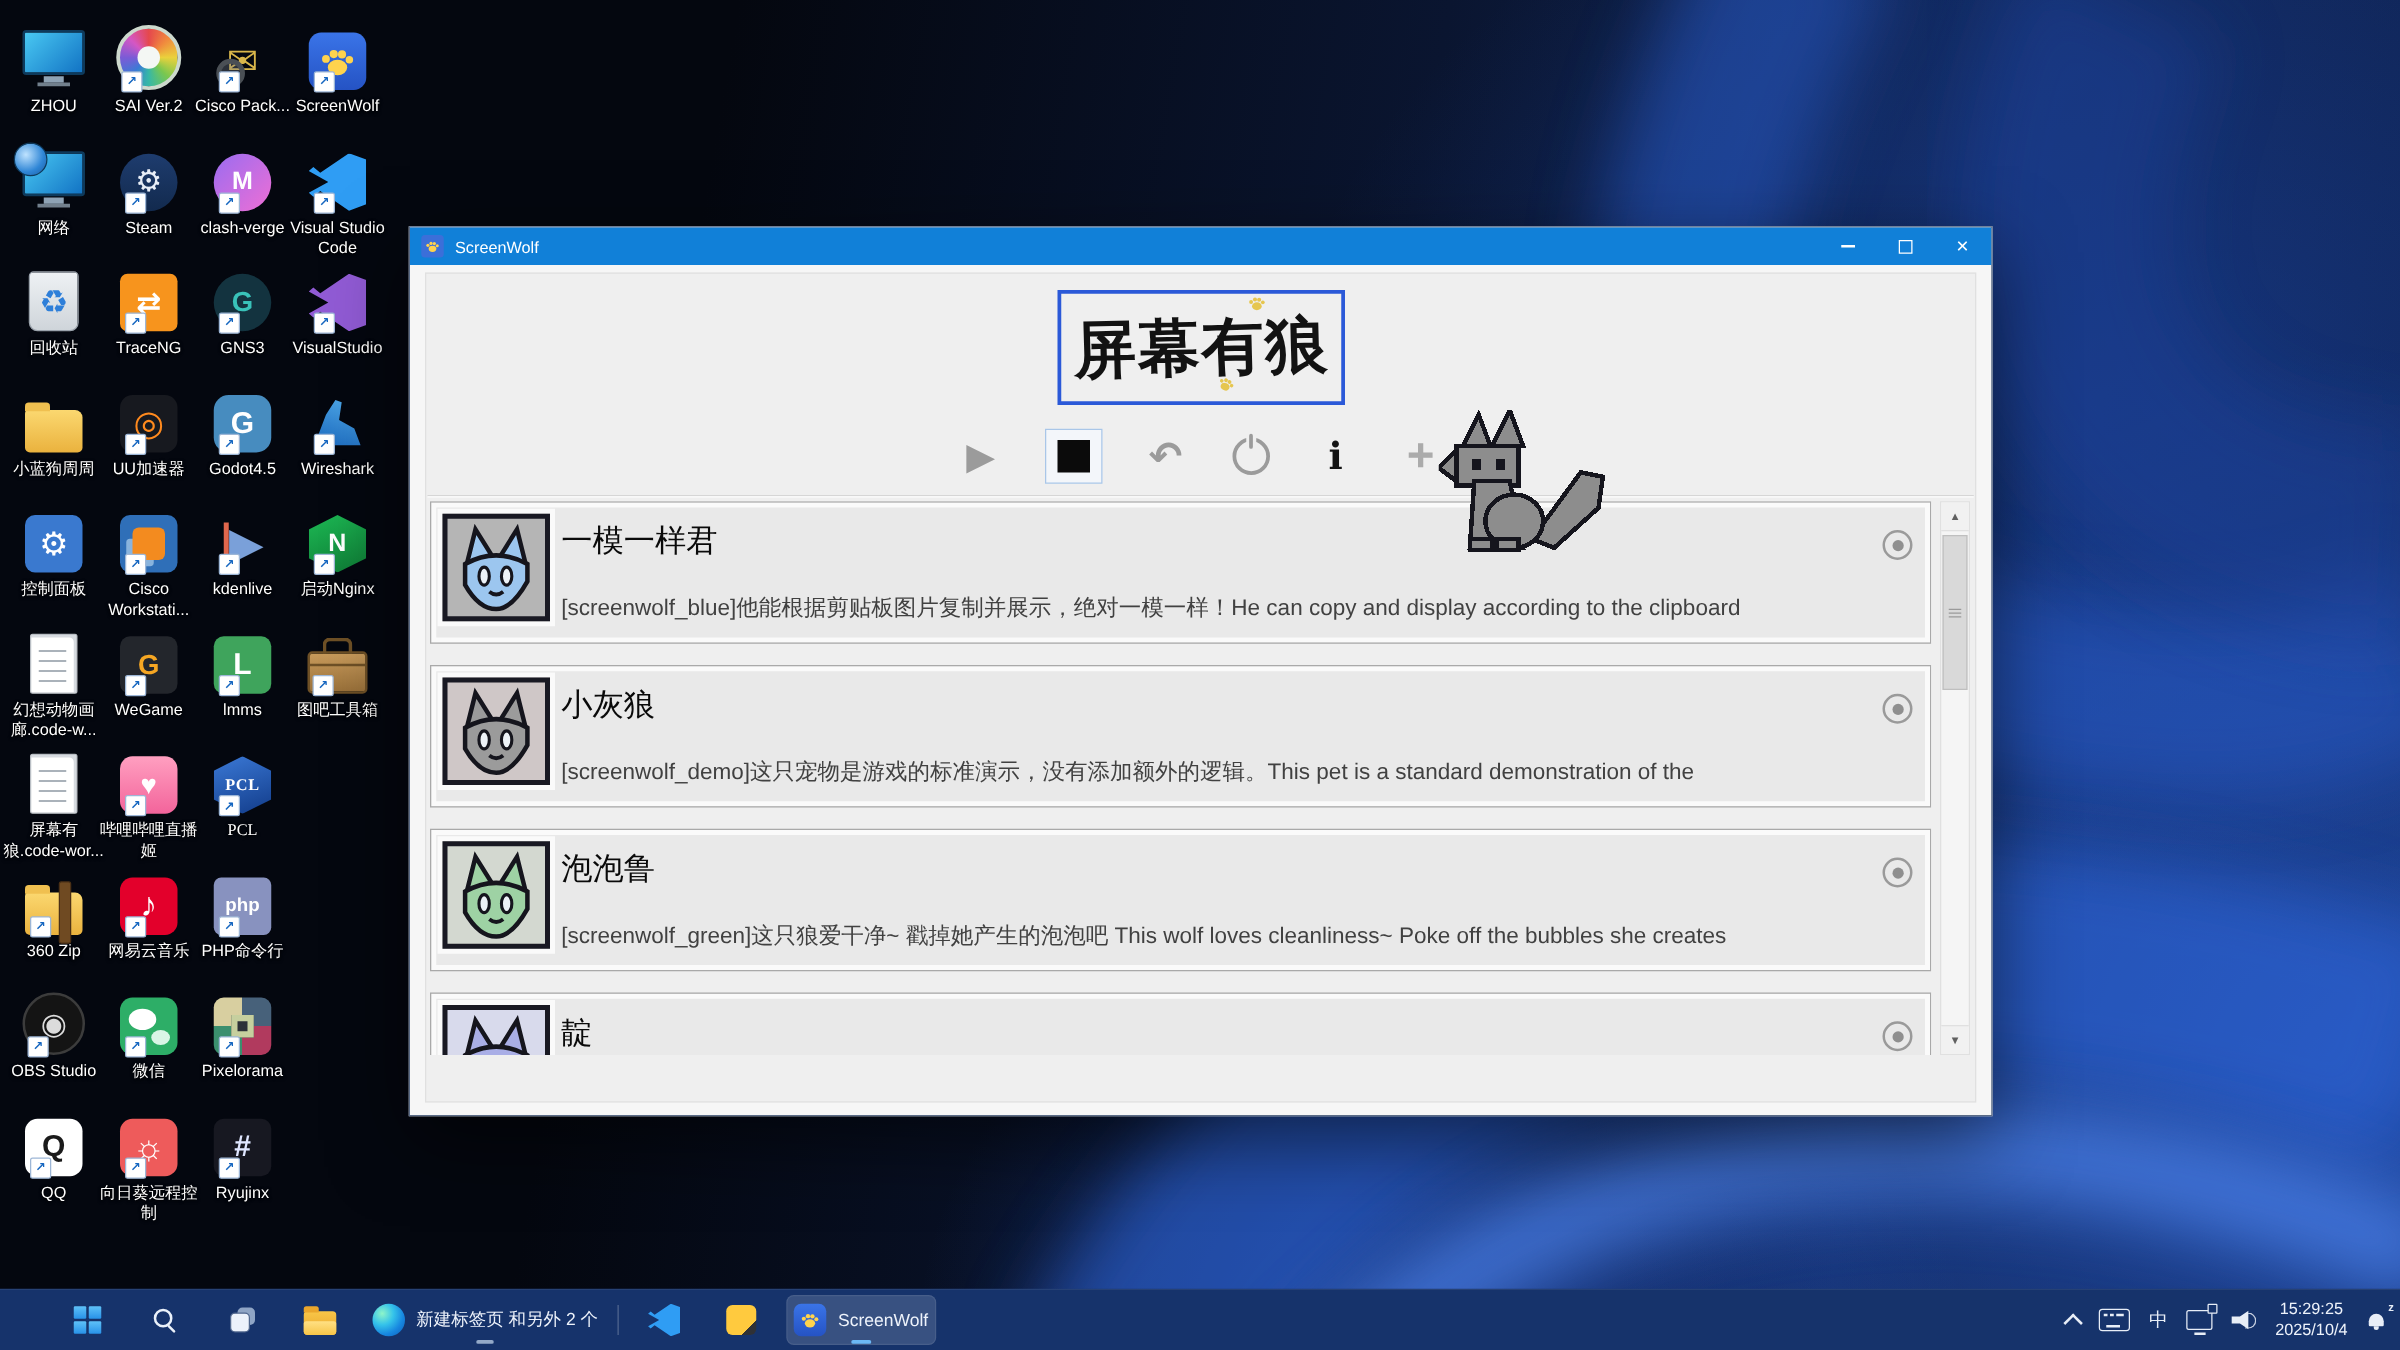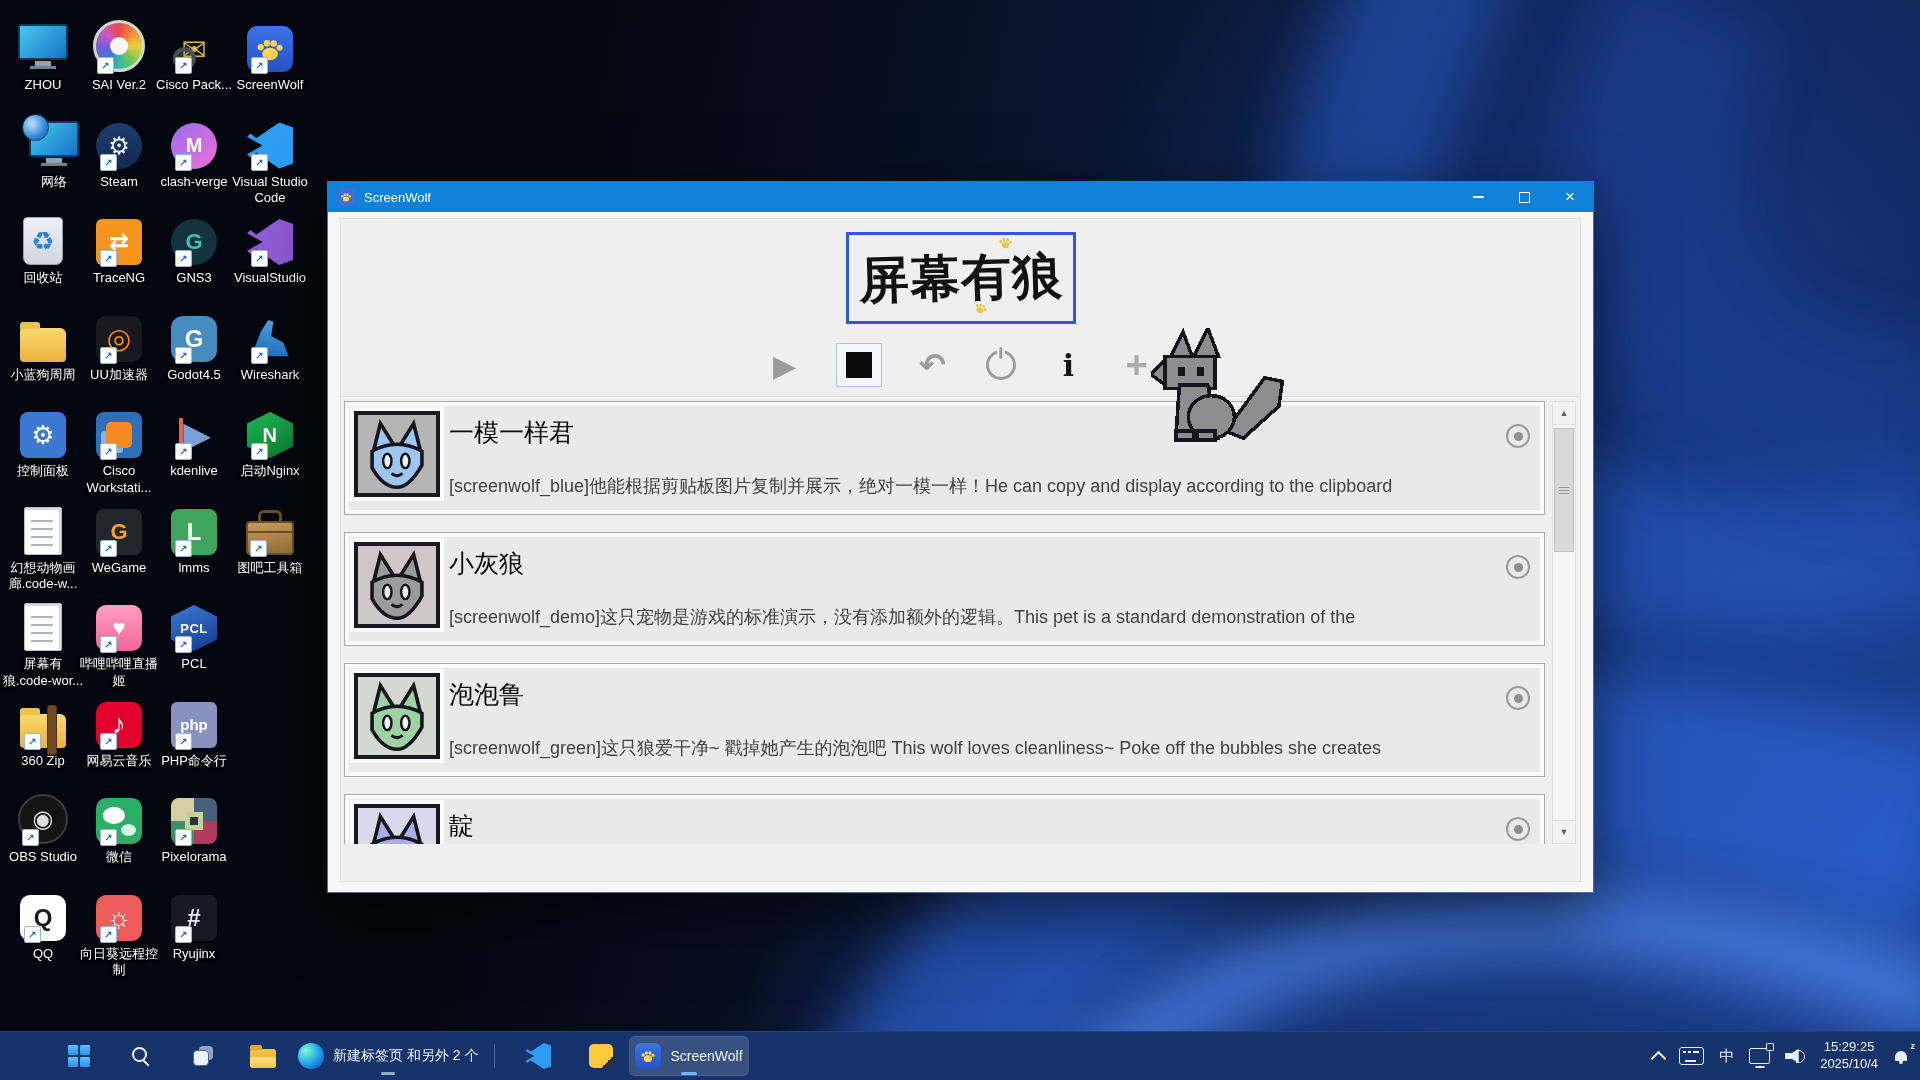--- a/index.html
+++ b/index.html
@@ -113,21 +113,21 @@
   .sb-up{top:0;border-bottom:1px solid #e0e0e0}
   .sb-down{bottom:0;border-top:1px solid #e0e0e0}
   .sb-thumb{position:absolute;left:1px;right:1px;top:26px;height:122px;background:#d9d9d9;border:1px solid #bfbfbf;
     display:flex;flex-direction:column;align-items:center;justify-content:center;gap:2px;cursor:grab}
   .sb-thumb i{width:10px;height:1px;background:#9a9a9a;display:block}
   .status{position:absolute;bottom:12px;left:0;right:0;text-align:center;color:#8e8e8e;font-size:15px;z-index:3}
 
   
   .taskbar{position:absolute;left:0;right:0;bottom:0;height:48px;background:#16336b;border-top:1px solid rgba(255,255,255,.07);z-index:20}
   .tk-left{position:absolute;left:44px;top:0;height:48px;display:flex;align-items:center;gap:10px}
-  .tkb{position:relative;height:40px;min-width:40px;display:flex;align-items:center;justify-content:flex-end;border-radius:6px;padding:0 6px;gap:9px;cursor:pointer}
+  .tkb{position:relative;height:40px;min-width:40px;display:flex;align-items:center;justify-content:center;border-radius:6px;padding:0 6px;gap:9px;cursor:pointer}
   .tkb.active{background:rgba(255,255,255,.15);box-shadow:inset 0 0 0 1px rgba(255,255,255,.08)}
   .run-ind{position:absolute;bottom:1px;left:50%;transform:translateX(-50%);width:14px;height:3px;border-radius:2px;background:#93a9c8}
   .run-ind.blue{background:#6cb8f5;width:16px}
   .win-logo{width:22px;height:22px;display:grid;grid-template-columns:1fr 1fr;gap:2px}
   .win-logo i{background:linear-gradient(180deg,#5ec1f8,#2892e8);border-radius:1px;display:block}
   .tb-search{position:relative;width:22px;height:22px}
   .tb-search::before{content:"";position:absolute;left:2px;top:2px;width:11px;height:11px;border:2.2px solid #eaf1fa;border-radius:50%}
   .tb-search::after{content:"";position:absolute;right:2px;bottom:3px;width:8px;height:2.4px;background:#eaf1fa;border-radius:2px;transform:rotate(45deg)}
   .tb-view{position:relative;width:22px;height:22px}
   .tb-view::before{content:"";position:absolute;right:1px;top:1px;width:14px;height:14px;border-radius:4px;background:#8fa5c5}
@@ -174,21 +174,21 @@
   <path d="M1050 1120 C 1250 900, 1600 860, 1950 1010" stroke="#4f86f2" stroke-width="70" fill="none" opacity="0.75" filter="url(#bl)"></path>
 </svg>
 
 <div class="desktop">
     <div class="dt-cell" style="left: 0px; top: 14px;">
       <div class="dt-ic">
         <div class="sh-monitor"></div>
       </div>
       <div class="dt-label">ZHOU</div>
     </div>
-    <div class="dt-cell" style="left: 0px; top: 110.5px; padding-left: 11px;">
+    <div class="dt-cell" style="left: 0px; top: 110.5px;">
       <div class="dt-ic">
         <div class="sh-monitor">
           <i class="globe"></i>
         </div>
       </div>
       <div class="dt-label">网络</div>
     </div>
     <div class="dt-cell" style="left: 0px; top: 207px;">
       <div class="dt-ic">
         <div class="sh-bin">♻</div>
@@ -345,21 +345,21 @@
       </div>
       <div class="dt-label">kdenlive</div>
     </div>
     <div class="dt-cell" style="left: 151px; top: 496.5px;">
       <div class="dt-ic">
         <div class="tile" style="background: rgb(63, 164, 92); color: rgb(255, 255, 255); font-size: 24px;">L</div>
         <span class="arrow">↗</span>
       </div>
       <div class="dt-label">lmms</div>
     </div>
-    <div class="dt-cell" style="left: 151px; top: 593px;">
+    <div class="dt-cell" style="left: 151px; top: 593px; font-family: Liberation Serif, serif;">
       <div class="dt-ic">
         <div class="sh-pcl">PCL</div>
         <span class="arrow">↗</span>
       </div>
       <div class="dt-label">PCL</div>
     </div>
     <div class="dt-cell" style="left: 151px; top: 689.5px;">
       <div class="dt-ic">
         <div class="tile" style="background: rgb(136, 146, 191); color: rgb(255, 255, 255); font-size: 15px; border-radius: 6px;">php</div>
         <span class="arrow">↗</span>

